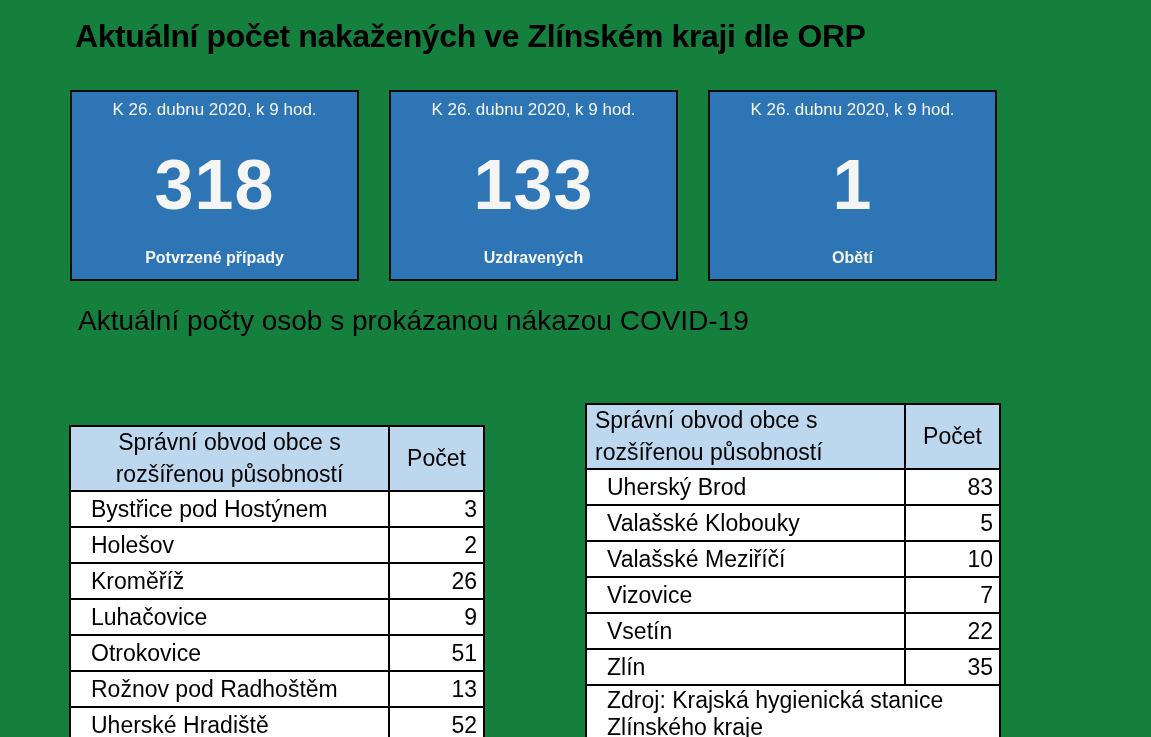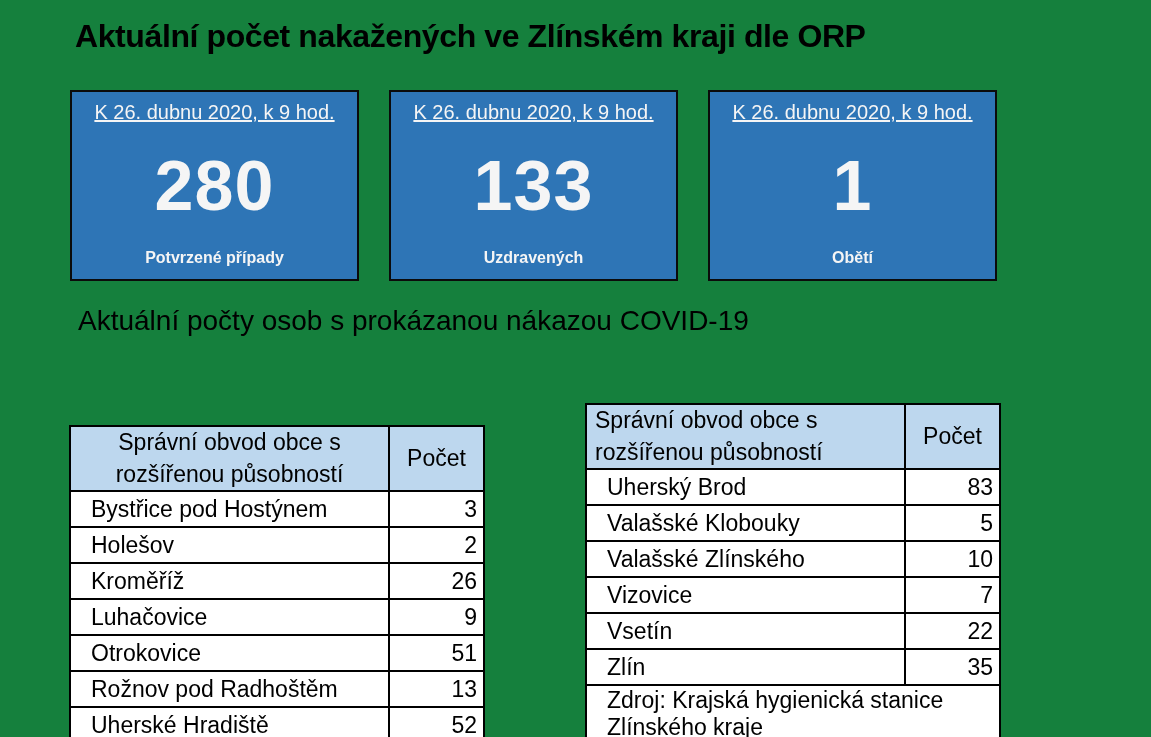--- a/index.html
+++ b/index.html
@@ -37,21 +37,21 @@
     background: #2E75B6;
     border: 2px solid #0b0b0b;
     color: #f5f5f5;
     display: flex;
     flex-direction: column;
     align-items: center;
     justify-content: space-between;
     padding: 9px 4px 12px 4px;
     text-align: center;
   }
-  .stat-date { font-size: 20px; line-height: 1.1; text-decoration: underline; }
+  .stat-date { font-size: 17px; line-height: 1.1; }
   .stat-value { font-size: 70px; font-weight: 700; line-height: 1; letter-spacing: 1px; }
   .stat-label { font-size: 16px; font-weight: 700; line-height: 1.1; }
 
   .subtitle {
     position: absolute;
     left: 78px;
     top: 305px;
     font-size: 28px;
     white-space: nowrap;
   }
@@ -109,21 +109,21 @@
 </head>
 <body>
 
 <div id="canvas">
 
   <div class="main-title">Aktuální počet nakažených ve Zlínském kraji dle ORP</div>
 
   <div class="cards-row">
     <div class="stat-card">
       <div class="stat-date">K 26. dubnu 2020, k 9 hod.</div>
-      <div class="stat-value">280</div>
+      <div class="stat-value">318</div>
       <div class="stat-label">Potvrzené případy</div>
     </div>
     <div class="stat-card">
       <div class="stat-date">K 26. dubnu 2020, k 9 hod.</div>
       <div class="stat-value">133</div>
       <div class="stat-label">Uzdravených</div>
     </div>
     <div class="stat-card">
       <div class="stat-date">K 26. dubnu 2020, k 9 hod.</div>
       <div class="stat-value">1</div>
@@ -192,21 +192,21 @@
       <tbody>
         <tr>
           <td class="name-cell highlight">Uherský Brod</td>
           <td class="count-cell highlight">83</td>
         </tr>
         <tr>
           <td class="name-cell">Valašské Klobouky</td>
           <td class="count-cell">5</td>
         </tr>
         <tr>
-          <td class="name-cell">Valašské Zlínského</td>
+          <td class="name-cell">Valašské Meziříčí</td>
           <td class="count-cell">10</td>
         </tr>
         <tr>
           <td class="name-cell">Vizovice</td>
           <td class="count-cell">7</td>
         </tr>
         <tr>
           <td class="name-cell">Vsetín</td>
           <td class="count-cell">22</td>
         </tr>

